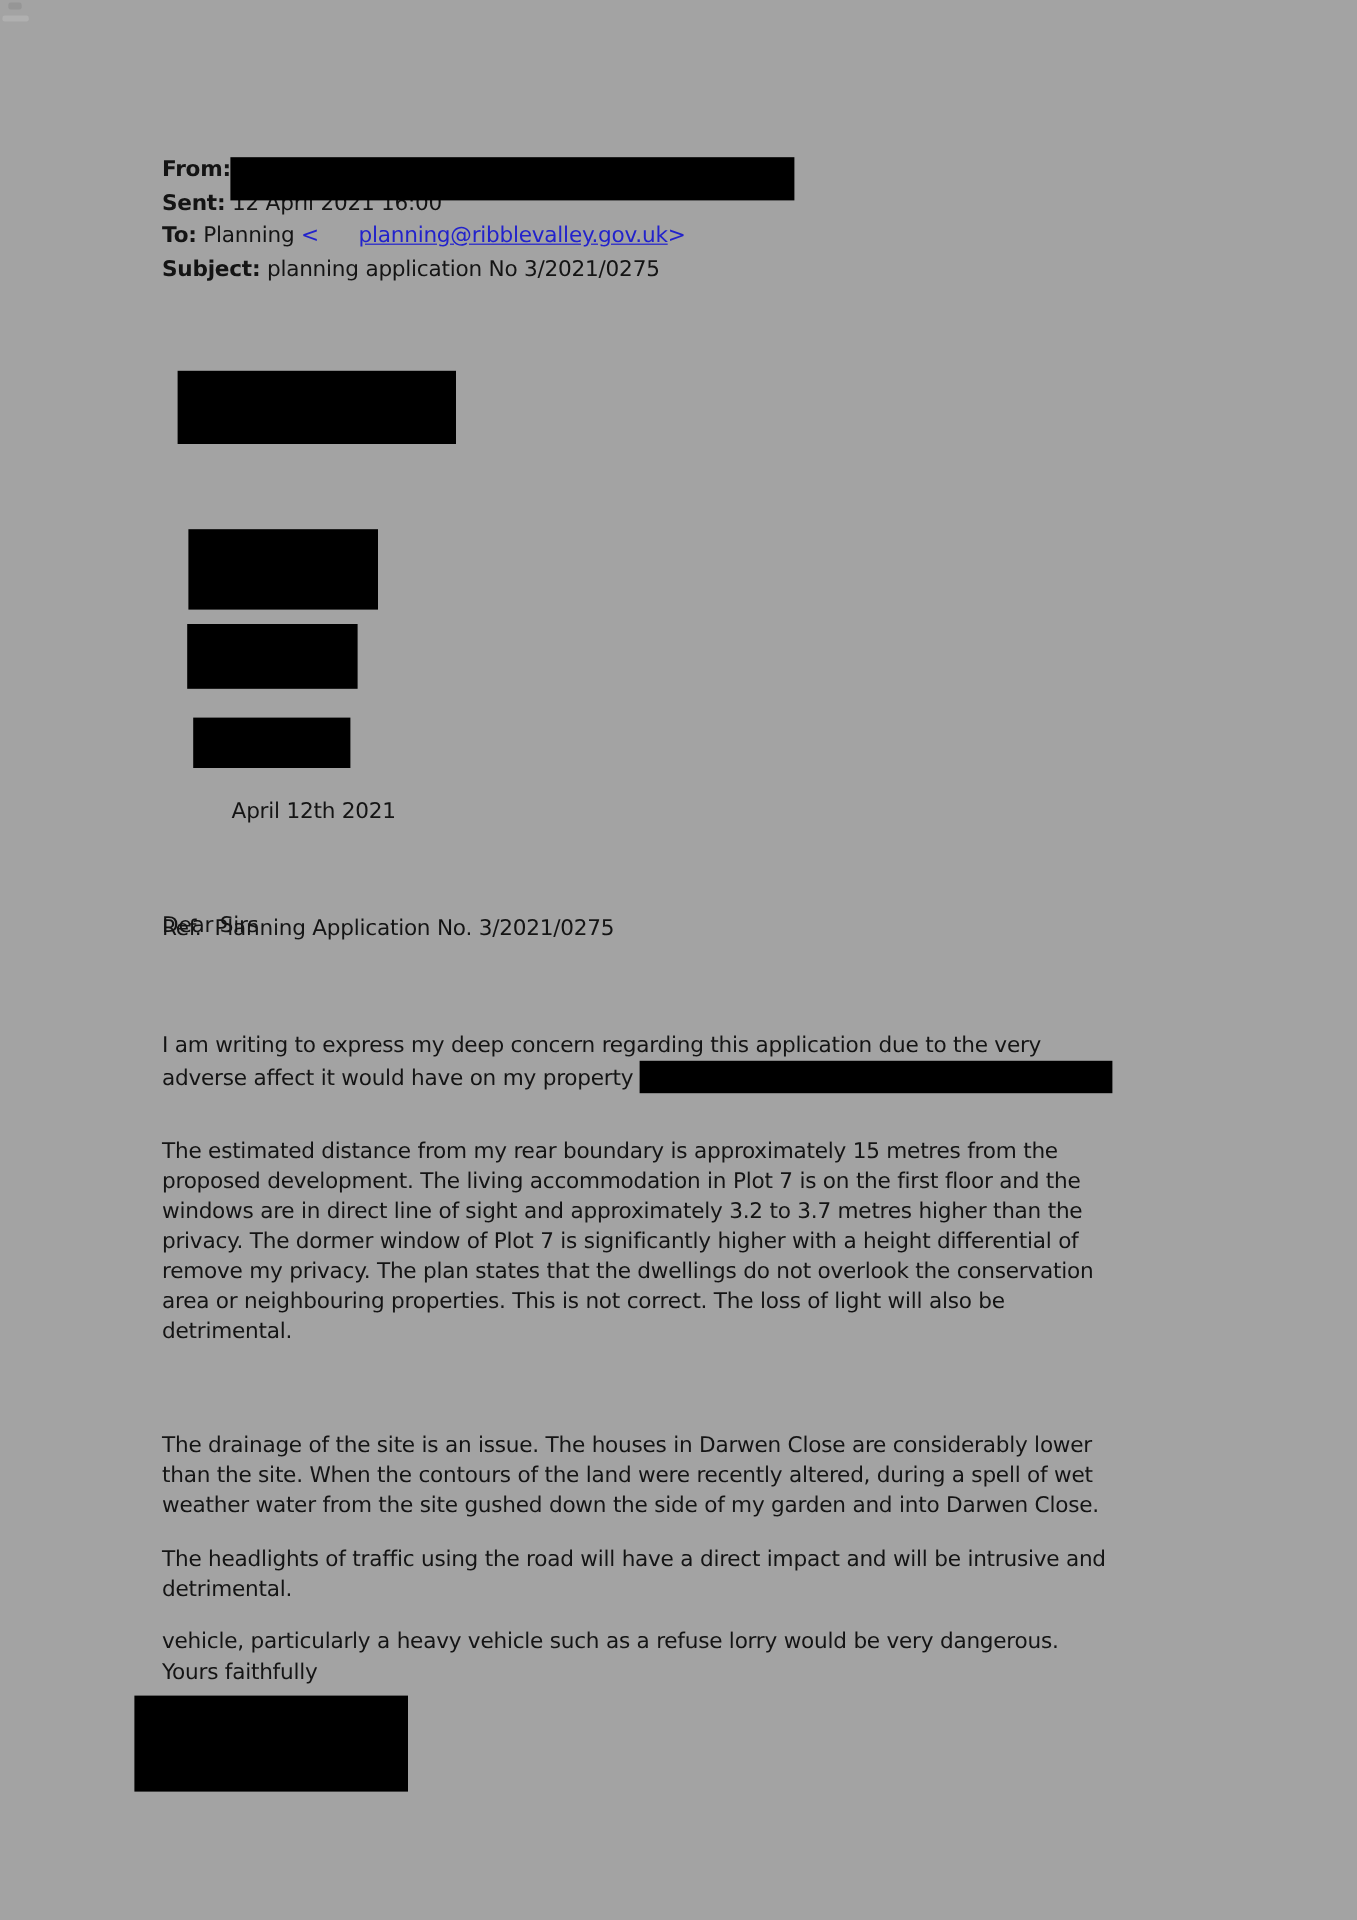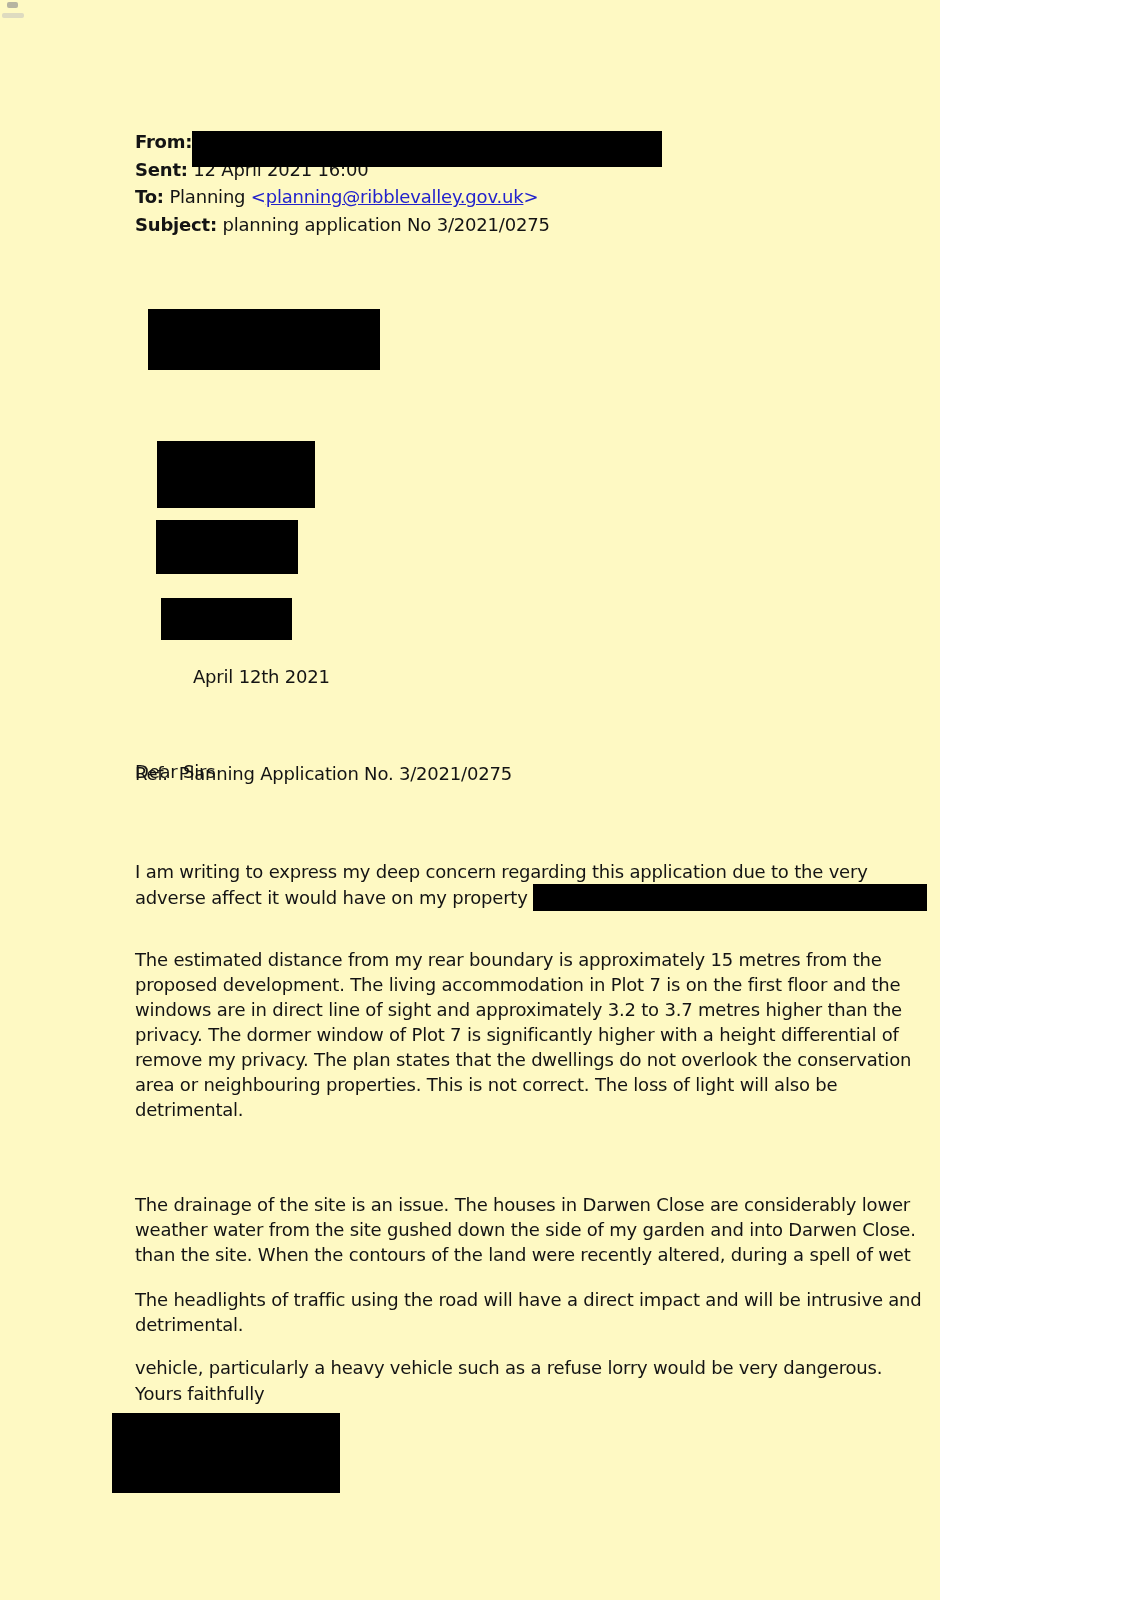--- a/index.html
+++ b/index.html
@@ -1,39 +1,39 @@
 <!DOCTYPE html>
 <html><head>
 <meta charset="utf-8">
 <title>Scanned letter</title>
 <style>
   html,body{margin:0;padding:0;background:#ffffff;}
   .page{
     position:relative;
-    width:940px;
+    width:1131px;
     height:1600px;
-    background:#fef9c3;
+    background:#a3a3a3;
     font-family:"DejaVu Sans", sans-serif;
     font-size:18px;
     letter-spacing:-0.2px;
     color:#141414;
     overflow:hidden;
   }
   .abs{position:absolute;}
   
   .artifact{position:absolute;border-radius:2px;}
   .a1{left:7px;top:2px;width:11px;height:6px;background:#8f8f8f;opacity:.65;}
   .a2{left:2px;top:13px;width:22px;height:5px;background:#bdbdbd;opacity:.5;}
 
   
   .hdr{position:absolute;left:135px;top:128px;line-height:27.6px;}
   .hdr b{font-weight:bold;}
   .hline{height:27.6px;white-space:nowrap;}
   .lnk{color:#2222cc;}
-  a.lnk{cursor:pointer;}
+  a.lnk{cursor:pointer;margin-left:33px;}
   .u{text-decoration:underline;}
 
   
   .redact-box{position:absolute;background:#000;}
   .redact-inline{
     display:inline-block;
     background:#000;
     vertical-align:-7px;
   }
 
@@ -81,22 +81,22 @@
       <div class="line"><span>The estimated distance from my rear boundary is approximately 15 metres from the</span></div>
       <div class="line"><span>proposed development. The living accommodation in Plot 7 is on the first floor and the</span></div>
       <div class="line"><span>windows are in direct line of sight and approximately 3.2 to 3.7 metres higher than the</span></div>
       <div class="line"><span>privacy. The dormer window of Plot 7 is significantly higher with a height differential of</span></div>
       <div class="line"><span>remove my privacy. The plan states that the dwellings do not overlook the conservation</span></div>
       <div class="line"><span>area or neighbouring properties. This is not correct. The loss of light will also be</span></div>
       <div class="line"><span>detrimental.</span></div>
     </div>
   <div class="abs para" style="top:1148px">
       <div class="line"><span>The drainage of the site is an issue. The houses in Darwen Close are considerably lower</span></div>
+      <div class="line"><span>than the site. When the contours of the land were recently altered, during a spell of wet</span></div>
       <div class="line"><span>weather water from the site gushed down the side of my garden and into Darwen Close.</span></div>
-      <div class="line"><span>than the site. When the contours of the land were recently altered, during a spell of wet</span></div>
     </div>
   <div class="abs para" style="top:1243px">
       <div class="line"><span>The headlights of traffic using the road will have a direct impact and will be intrusive and</span></div>
       <div class="line"><span>detrimental.</span></div>
     </div>
   <div class="abs para" style="top:1311px">
       <div class="line"><span>vehicle, particularly a heavy vehicle such as a refuse lorry would be very dangerous.</span></div>
     </div>
 
   <div class="abs closing">Yours faithfully</div>

